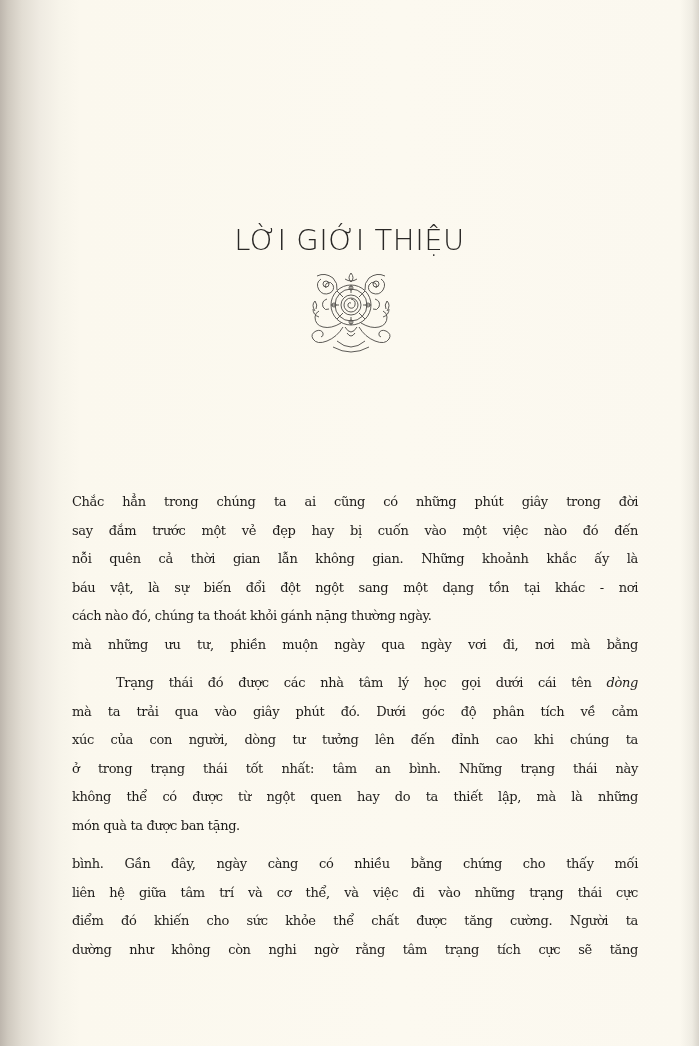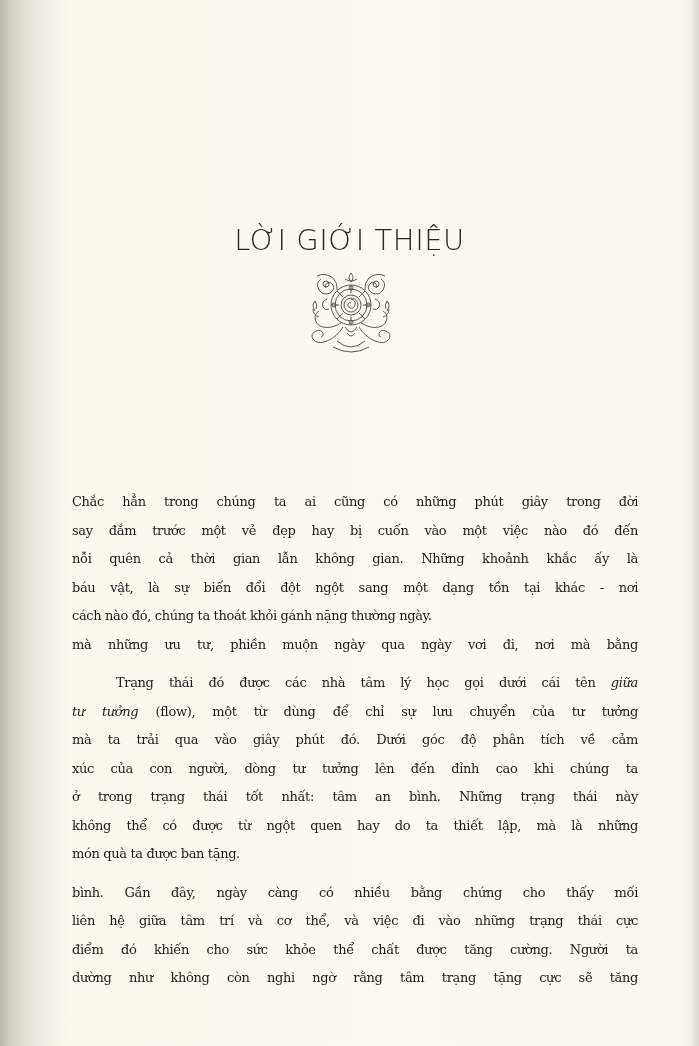--- a/index.html
+++ b/index.html
@@ -138,30 +138,29 @@
     <div class="para">
       <span class="line">Chắc hẳn trong chúng ta ai cũng có những phút giây trong đời</span>
       <span class="line">say đắm trước một vẻ đẹp hay bị cuốn vào một việc nào đó đến</span>
       <span class="line">nỗi quên cả thời gian lẫn không gian. Những khoảnh khắc ấy là</span>
       <span class="line">báu vật, là sự biến đổi đột ngột sang một dạng tồn tại khác - nơi</span>
       <span class="line last">cách nào đó, chúng ta thoát khỏi gánh nặng thường ngày.</span>
       <span class="line">mà những ưu tư, phiền muộn ngày qua ngày vơi đi, nơi mà bằng</span>
     </div>
 
     <div class="para">
-      <span class="line" style="padding-left:44px;"><span>Trạng thái đó được các nhà tâm lý học gọi dưới cái tên </span><span class="italic">giữa</span></span>
-      <span class="line"><span class="italic">tư tưởng</span><span> (flow), một từ dùng để chỉ sự lưu chuyển của tư tưởng</span></span>
+      <span class="line" style="padding-left:44px;"><span>Trạng thái đó được các nhà tâm lý học gọi dưới cái tên </span><span class="italic">dòng</span></span>
       <span class="line">mà ta trải qua vào giây phút đó. Dưới góc độ phân tích về cảm</span>
       <span class="line">xúc của con người, dòng tư tưởng lên đến đỉnh cao khi chúng ta</span>
       <span class="line">ở trong trạng thái tốt nhất: tâm an bình. Những trạng thái này</span>
       <span class="line">không thể có được từ ngột quen hay do ta thiết lập, mà là những</span>
       <span class="line last">món quà ta được ban tặng.</span>
     </div>
 
     <div class="para">
       <span class="line">bình. Gần đây, ngày càng có nhiều bằng chứng cho thấy mối</span>
       <span class="line">liên hệ giữa tâm trí và cơ thể, và việc đi vào những trạng thái cực</span>
       <span class="line">điểm đó khiến cho sức khỏe thể chất được tăng cường. Người ta</span>
-      <span class="line">dường như không còn nghi ngờ rằng tâm trạng tặng cực sẽ tăng</span>
+      <span class="line">dường như không còn nghi ngờ rằng tâm trạng tích cực sẽ tăng</span>
     </div>
 
   </div>
 </div>
 
 </body></html>

